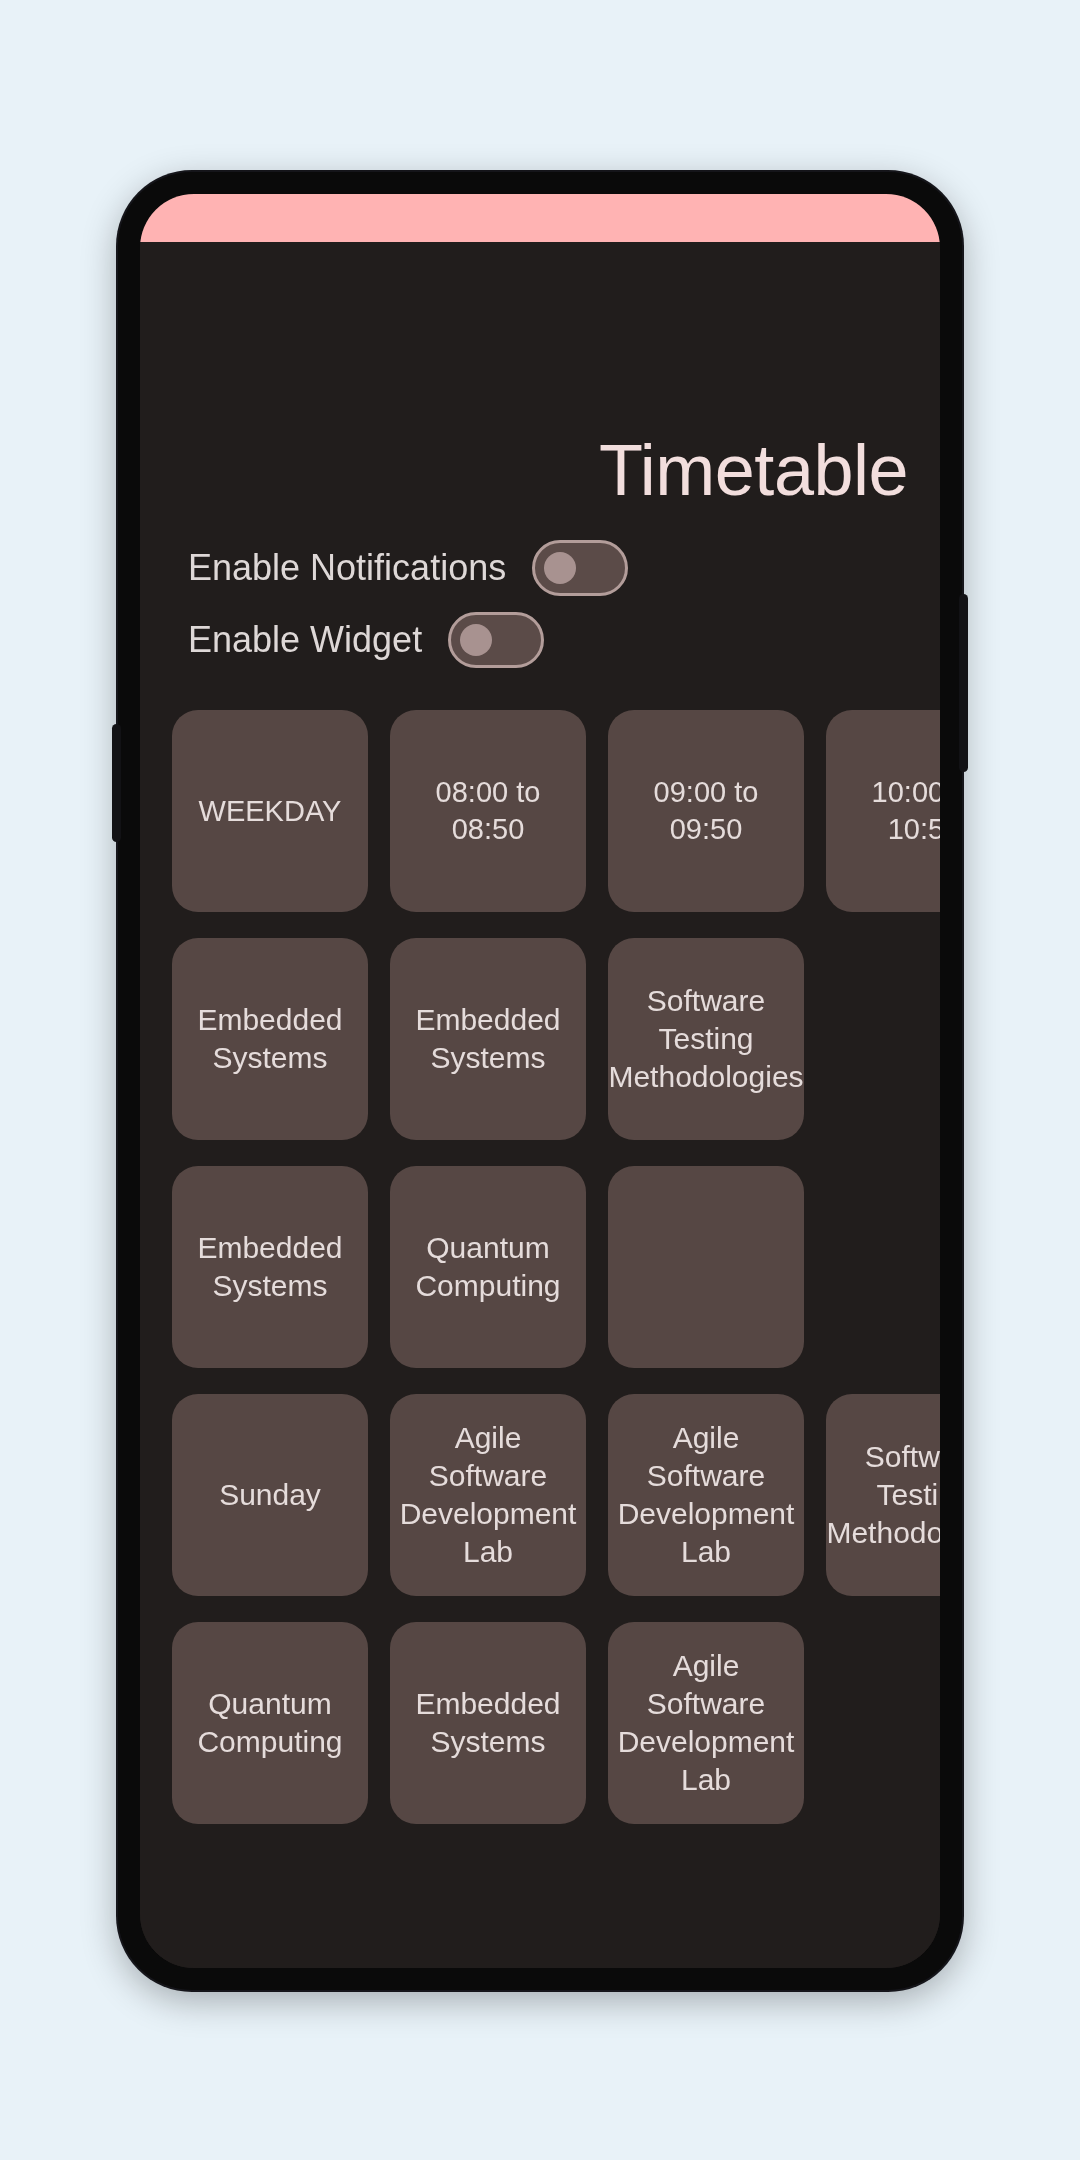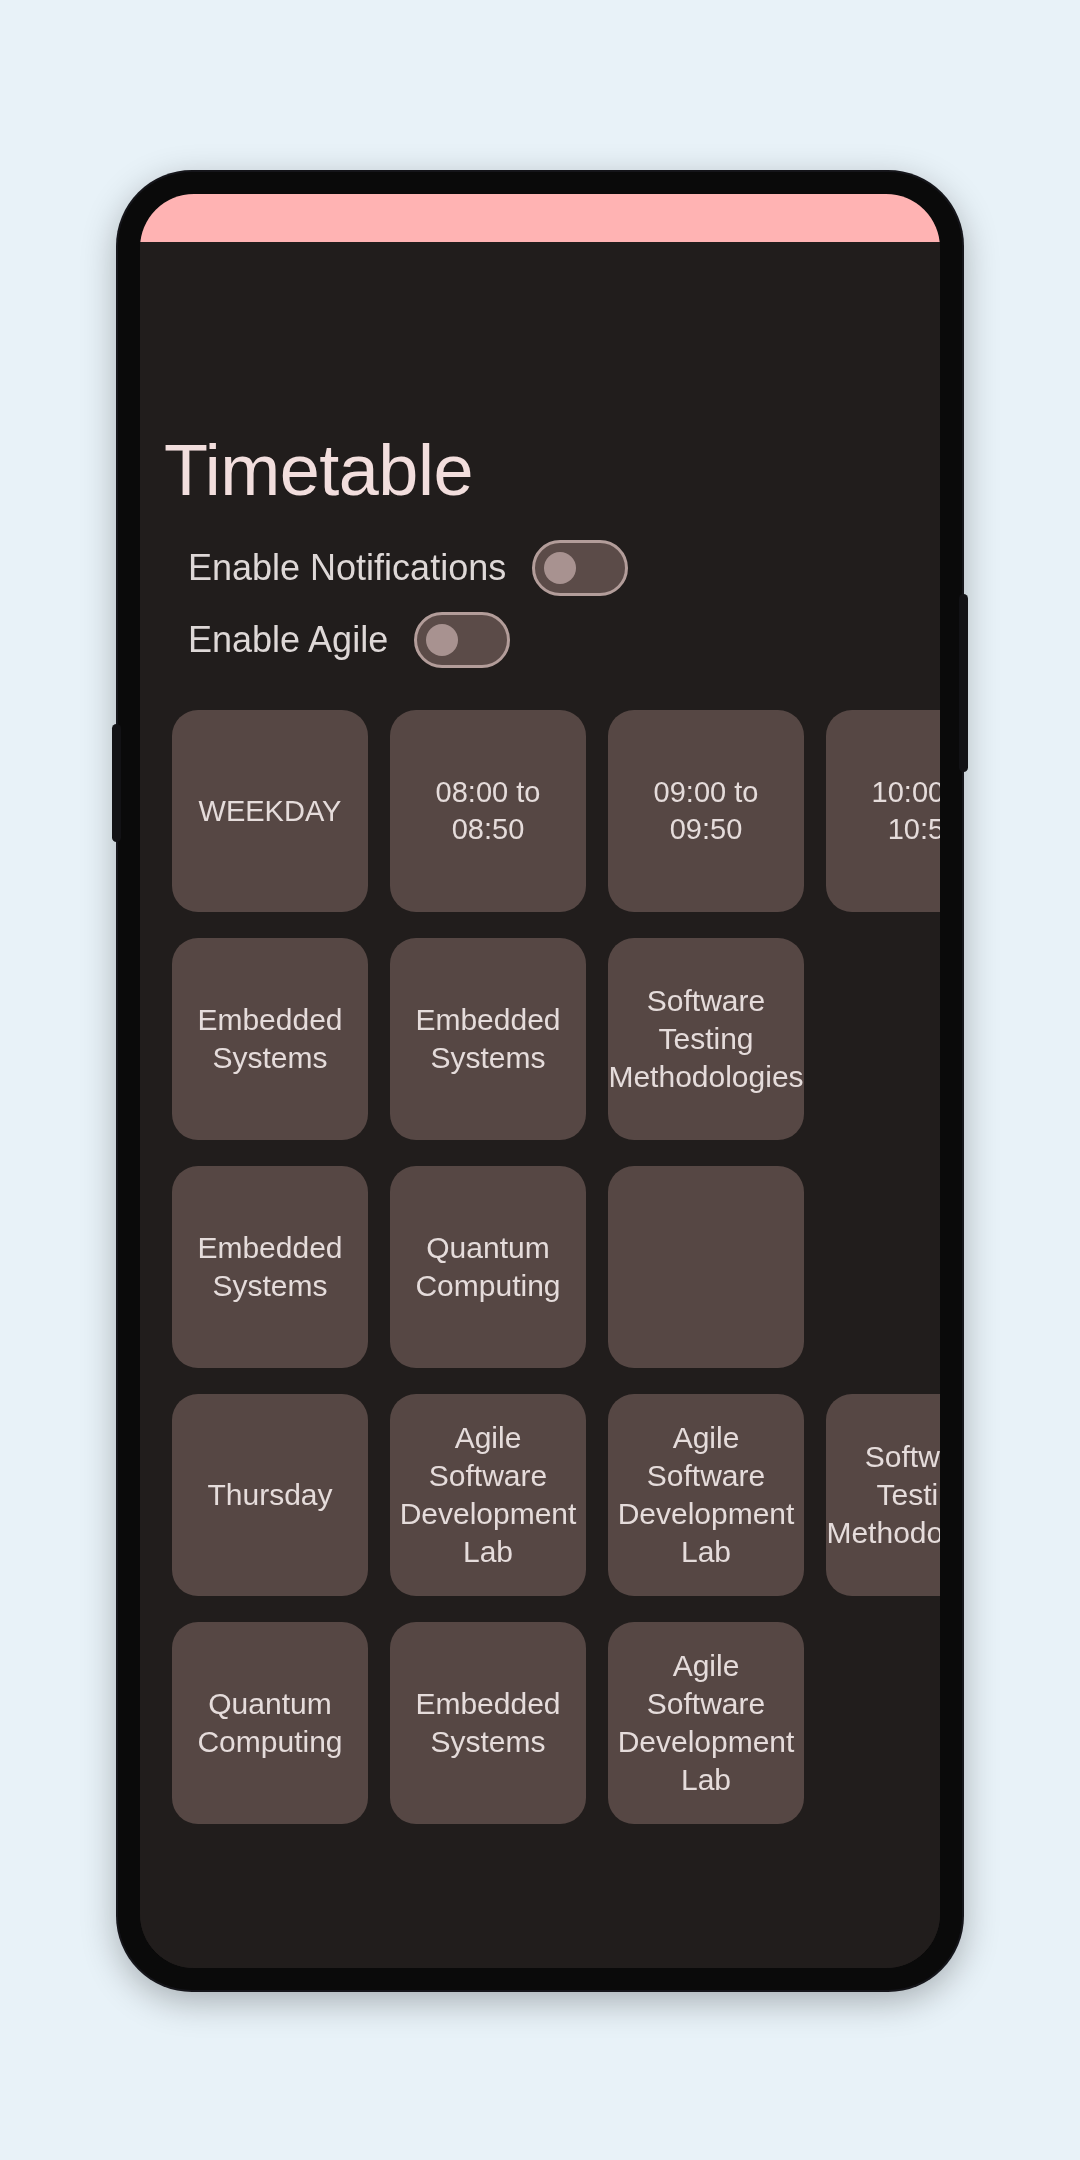--- a/index.html
+++ b/index.html
@@ -71,23 +71,24 @@
     background: #211d1c;
     overflow: hidden;
   }
 
   
   #page-title {
     color: #f2dedd;
     font-size: 72px;
     font-weight: 400;
     letter-spacing: -0.5px;
-    padding: 0 24px;
+    padding: 0 32px;
     margin-top: 192px;
     line-height: 1;
+    text-align: right;
   }
 
   
   .settings-block { padding: 0 32px; margin-top: 26px; }
 
   .setting-row {
     display: flex;
     align-items: center;
     gap: 26px;
     height: 72px;
@@ -181,21 +182,21 @@
       <div class="settings-block">
 
         <div class="setting-row">
           <span class="setting-label">Enable Notifications</span>
           <span class="switch">
             <span class="thumb"></span>
           </span>
         </div>
 
         <div class="setting-row">
-          <span class="setting-label">Enable Agile</span>
+          <span class="setting-label">Enable Widget</span>
           <span class="switch">
             <span class="thumb"></span>
           </span>
         </div>
 
       </div>
 
       <div id="timetable-grid">
 
         <div class="grid-row">
@@ -241,21 +242,21 @@
             <span class="cell-text">Quantum
 Computing</span>
           </div>
           <div class="cell">
             <span class="cell-text"></span>
           </div>
         </div>
 
         <div class="grid-row">
           <div class="cell daylabel">
-            <span class="cell-text">Thursday</span>
+            <span class="cell-text">Sunday</span>
           </div>
           <div class="cell">
             <span class="cell-text">Agile Software
 Development
 Lab</span>
           </div>
           <div class="cell">
             <span class="cell-text">Agile Software
 Development
 Lab</span>

